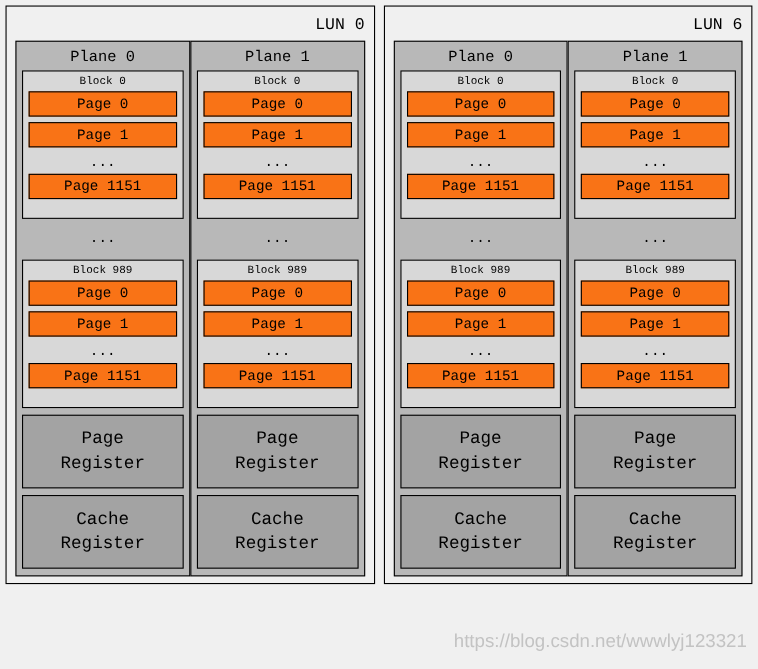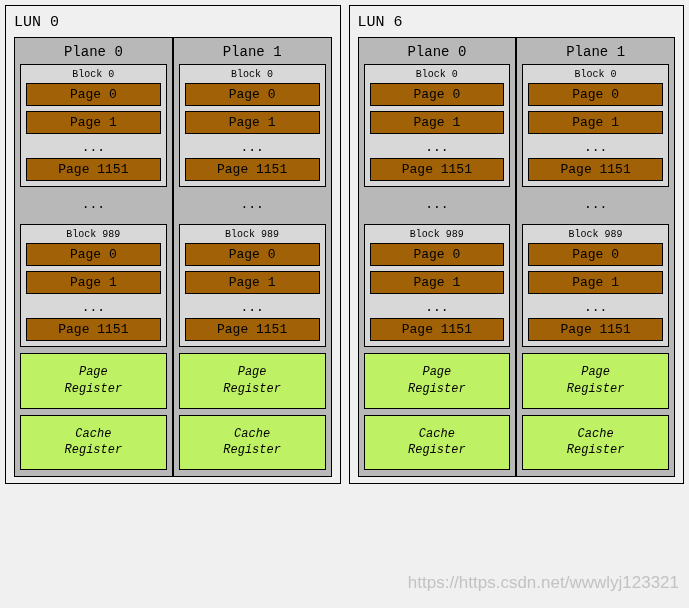--- a/index.html
+++ b/index.html
@@ -18,21 +18,21 @@
       display: flex;
       gap: 8px;
     }
     .lun {
       flex: 1;
       border: 1px solid #000;
       background: #f0f0f0;
       padding: 6px 8px;
     }
     .lun-title {
-      text-align: left;
+      text-align: right;
       font-size: 15px;
       padding: 2px 0 6px 0;
     }
     .planes {
       display: flex;
       gap: 0;
     }
     .plane {
       flex: 1;
       border: 1px solid #000;
@@ -50,49 +50,48 @@
       padding: 3px 5px 5px 5px;
       margin-bottom: 0;
     }
     .block-title {
       text-align: center;
       font-size: 10px;
       padding: 1px 0 3px 0;
     }
     .page {
       border: 1px solid #000;
-      background: #a16207;
+      background: #f97316;
       text-align: center;
       font-size: 13px;
       padding: 3px 0;
       margin-bottom: 5px;
     }
     .page:last-child {
-      margin-bottom: 0;
+      margin-bottom: 12px;
     }
     .ellipsis {
       text-align: center;
       font-size: 13px;
       padding: 2px 0 4px 0;
       line-height: 1;
     }
     .block-ellipsis {
       text-align: center;
       font-size: 13px;
       padding: 10px 0 12px 0;
     }
     .register {
       border: 1px solid #000;
-      background: #bef264;
-      text-align: center;
-      font-size: 12px;
+      background: #a3a3a3;
+      text-align: center;
+      font-size: 16px;
       padding: 10px 0;
       margin-top: 6px;
       line-height: 1.4;
-      font-style: italic;
     }
     .watermark {
       position: absolute;
       bottom: 15px;
       right: 10px;
       font-family: Arial, sans-serif;
       font-size: 17px;
       color: rgba(150,150,150,0.5);
       pointer-events: none;
     }
@@ -192,13 +191,13 @@
           <div class="ellipsis">...</div>
           <div class="page">Page 1151</div>
         </div>
         <div class="register">Page<br>Register</div>
         <div class="register">Cache<br>Register</div>
       </div>
     </div>
   </div>
 </div>
 
-<div class="watermark">https://https.csdn.net/wwwlyj123321</div>
+<div class="watermark">https://blog.csdn.net/wwwlyj123321</div>
 
 </body></html>

